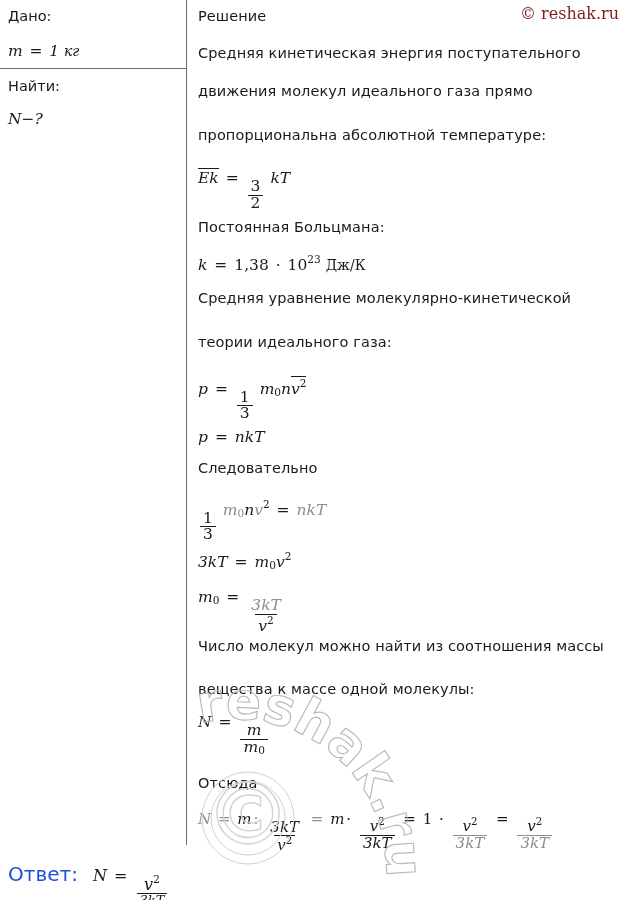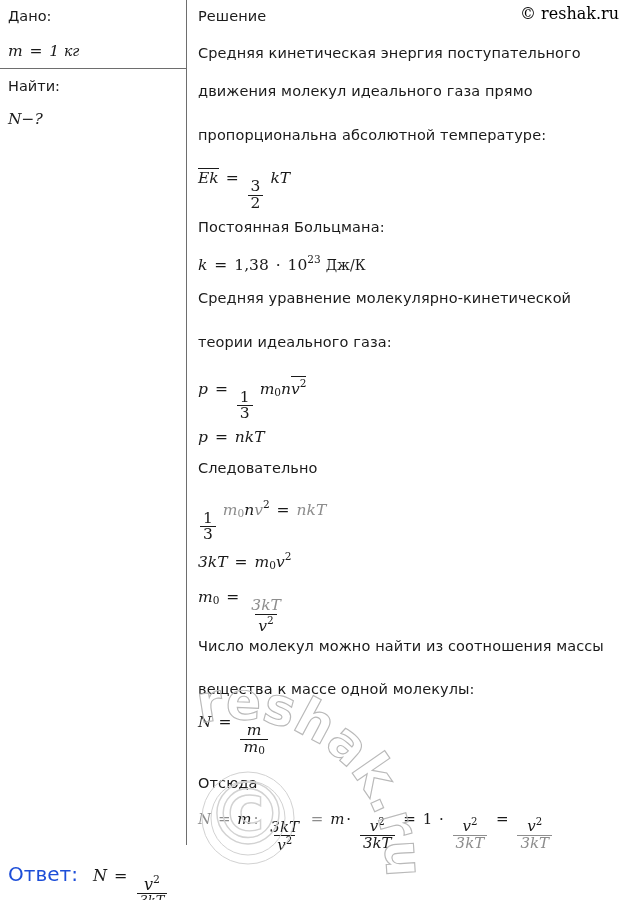--- a/index.html
+++ b/index.html
@@ -92,21 +92,21 @@
   }
   .math .upright { font-style: normal; }
 
   
   #copyright-mark {
     position: absolute;
     right: 8px;
     top: 4px;
     font-family: "DejaVu Serif", serif;
     font-size: 16px;
-    color: #000000;
+    color: #7f1d1d;
     white-space: nowrap;
   }
 
   
   .frac {
     display: inline-flex;
     flex-direction: column;
     align-items: center;
     vertical-align: -0.52em;
     margin: 0 2px;

